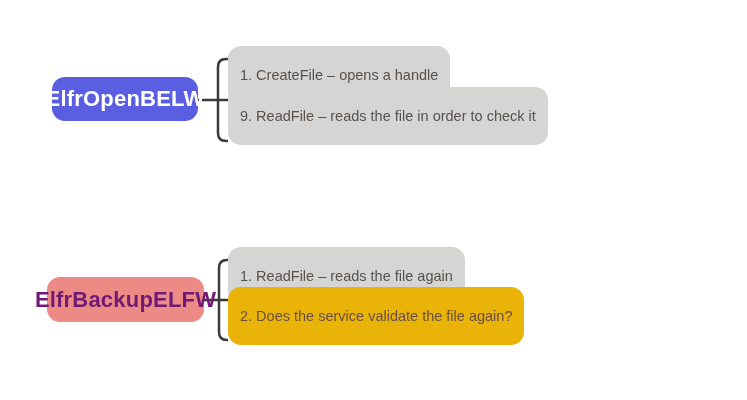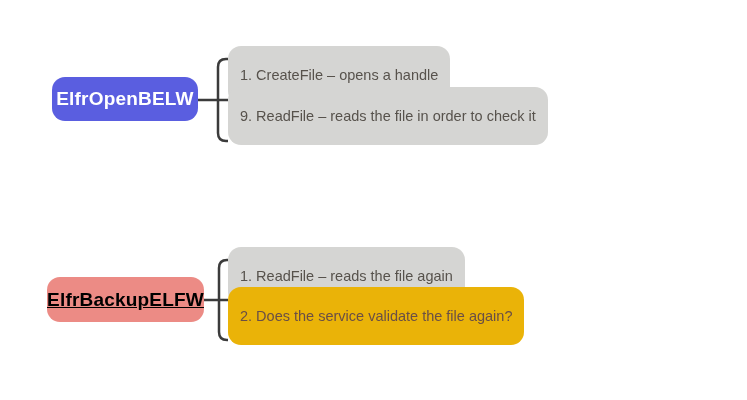--- a/index.html
+++ b/index.html
@@ -16,37 +16,36 @@
     left: 0; top: 0;
     width: 747px; height: 400px;
   }
   .node {
     position: absolute;
     display: flex;
     align-items: center;
     justify-content: center;
     border-radius: 13px;
     font-weight: bold;
-    font-size: 19px;
+    font-size: 22px;
     letter-spacing: 0.2px;
     white-space: nowrap;
     text-align: right;
   }
   .node-open {
     left: 52px; top: 77px;
     width: 146px; height: 44px;
     background: #5a5ee0;
     color: #ffffff;
   }
   .node-backup {
     left: 47px; top: 277px;
     width: 157px; height: 45px;
     background: #ec8b85;
-    color: #000000;
-    text-decoration: underline;
+    color: #701a75;
   }
   .pill {
     position: absolute;
     left: 228px;
     height: 26px;
     line-height: 26px;
     padding: 16px 12px;
     border-radius: 13px;
     background: #d5d5d3;
     color: #57524c;

